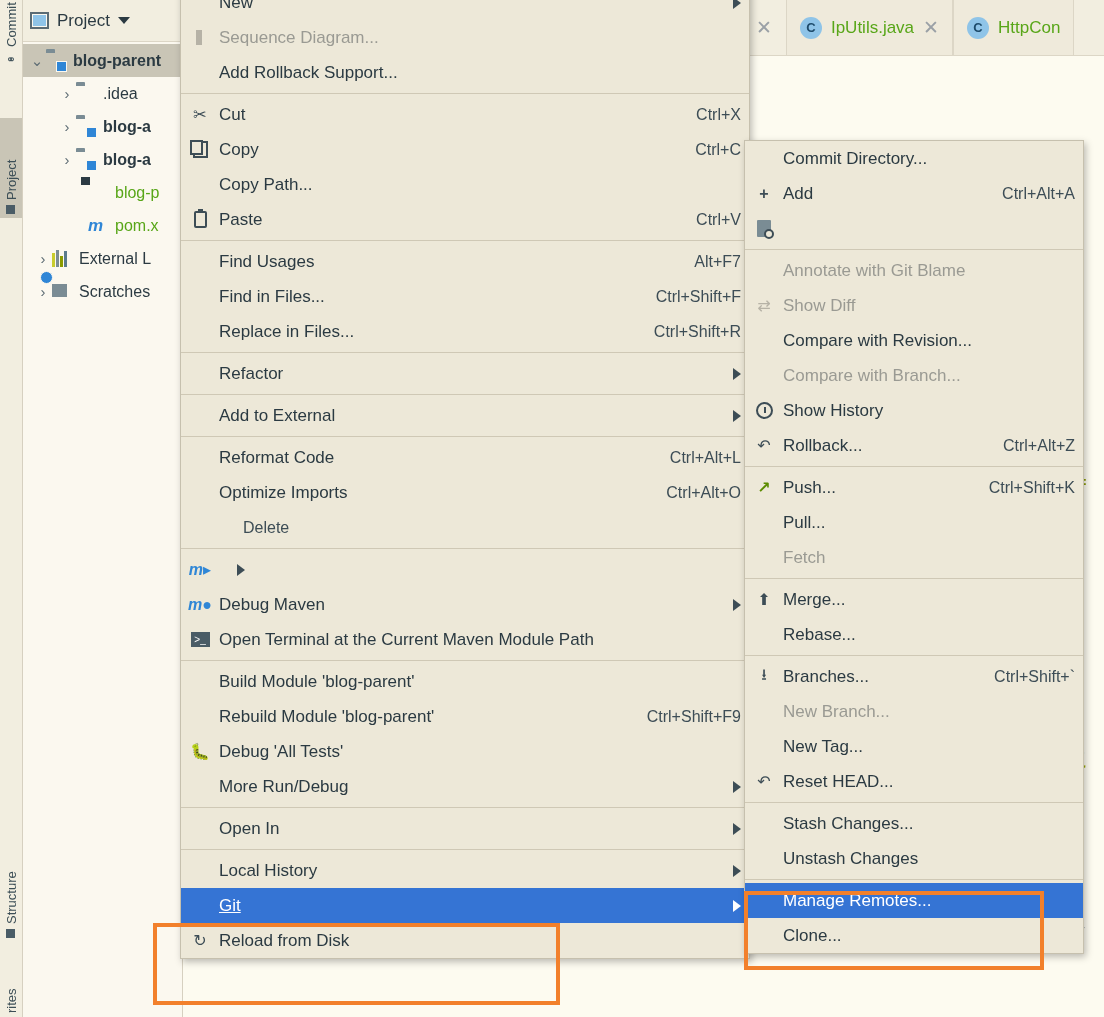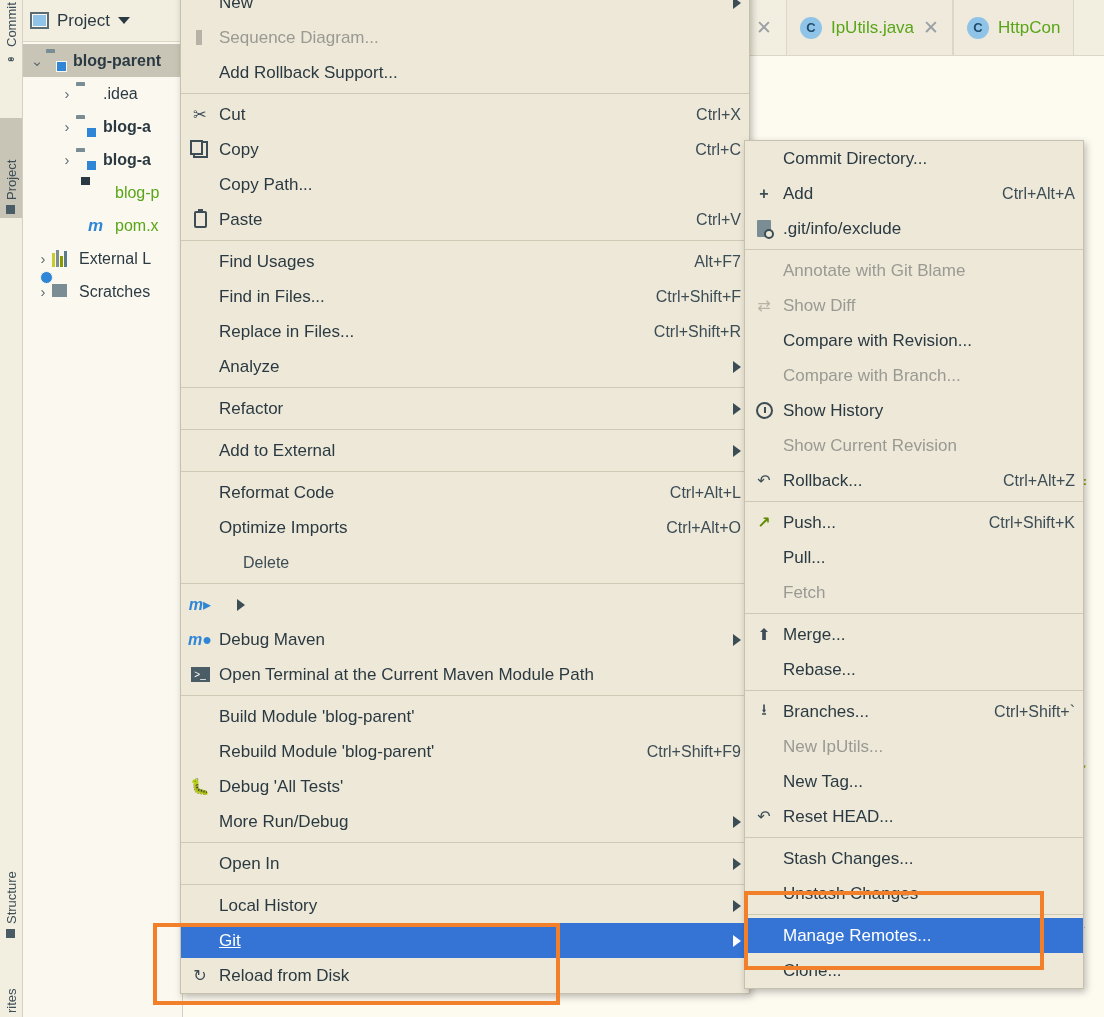--- a/index.html
+++ b/index.html
@@ -365,25 +365,20 @@
   <div class="mi">
     <span class="ic"></span>
     <span class="lbl">Find in Files...</span>
     <span class="acc">Ctrl+Shift+F</span>
   </div>
   <div class="mi">
     <span class="ic"></span>
     <span class="lbl">Replace in Files...</span>
     <span class="acc">Ctrl+Shift+R</span>
   </div>
-  <div class="mi">
-    <span class="ic"></span>
-    <span class="lbl">Analyze</span>
-    <span class="sub"></span>
-  </div>
 
   <div class="msep"></div>
 
   <div class="mi">
     <span class="ic"></span>
     <span class="lbl">Refactor</span>
     <span class="sub"></span>
   </div>
 
   <div class="msep"></div>
@@ -484,21 +479,20 @@
   </div>
   <div class="mi">
     <span class="ic i-plus">+</span>
     <span class="lbl">Add</span>
     <span class="acc">Ctrl+Alt+A</span>
   </div>
   <div class="mi">
     <span class="ic">
         <span class="i-gitex"></span>
       </span>
-    <span class="lbl">.git/info/exclude</span>
   </div>
 
   <div class="msep"></div>
 
   <div class="mi disabled">
     <span class="ic"></span>
     <span class="lbl">Annotate with Git Blame</span>
   </div>
   <div class="mi disabled">
     <span class="ic i-diff">⇄</span>
@@ -511,24 +505,20 @@
   <div class="mi disabled">
     <span class="ic"></span>
     <span class="lbl">Compare with Branch...</span>
   </div>
   <div class="mi">
     <span class="ic">
         <span class="i-clock"></span>
       </span>
     <span class="lbl">Show History</span>
   </div>
-  <div class="mi disabled">
-    <span class="ic"></span>
-    <span class="lbl">Show Current Revision</span>
-  </div>
   <div class="mi">
     <span class="ic i-rollback">↶</span>
     <span class="lbl">Rollback...</span>
     <span class="acc">Ctrl+Alt+Z</span>
   </div>
 
   <div class="msep"></div>
 
   <div class="mi">
     <span class="ic i-push">↗</span>
@@ -557,21 +547,21 @@
 
   <div class="msep"></div>
 
   <div class="mi">
     <span class="ic i-branch">⭳</span>
     <span class="lbl">Branches...</span>
     <span class="acc">Ctrl+Shift+`</span>
   </div>
   <div class="mi disabled">
     <span class="ic"></span>
-    <span class="lbl">New IpUtils...</span>
+    <span class="lbl">New Branch...</span>
   </div>
   <div class="mi">
     <span class="ic"></span>
     <span class="lbl">New Tag...</span>
   </div>
   <div class="mi">
     <span class="ic i-rollback">↶</span>
     <span class="lbl">Reset HEAD...</span>
   </div>
 

